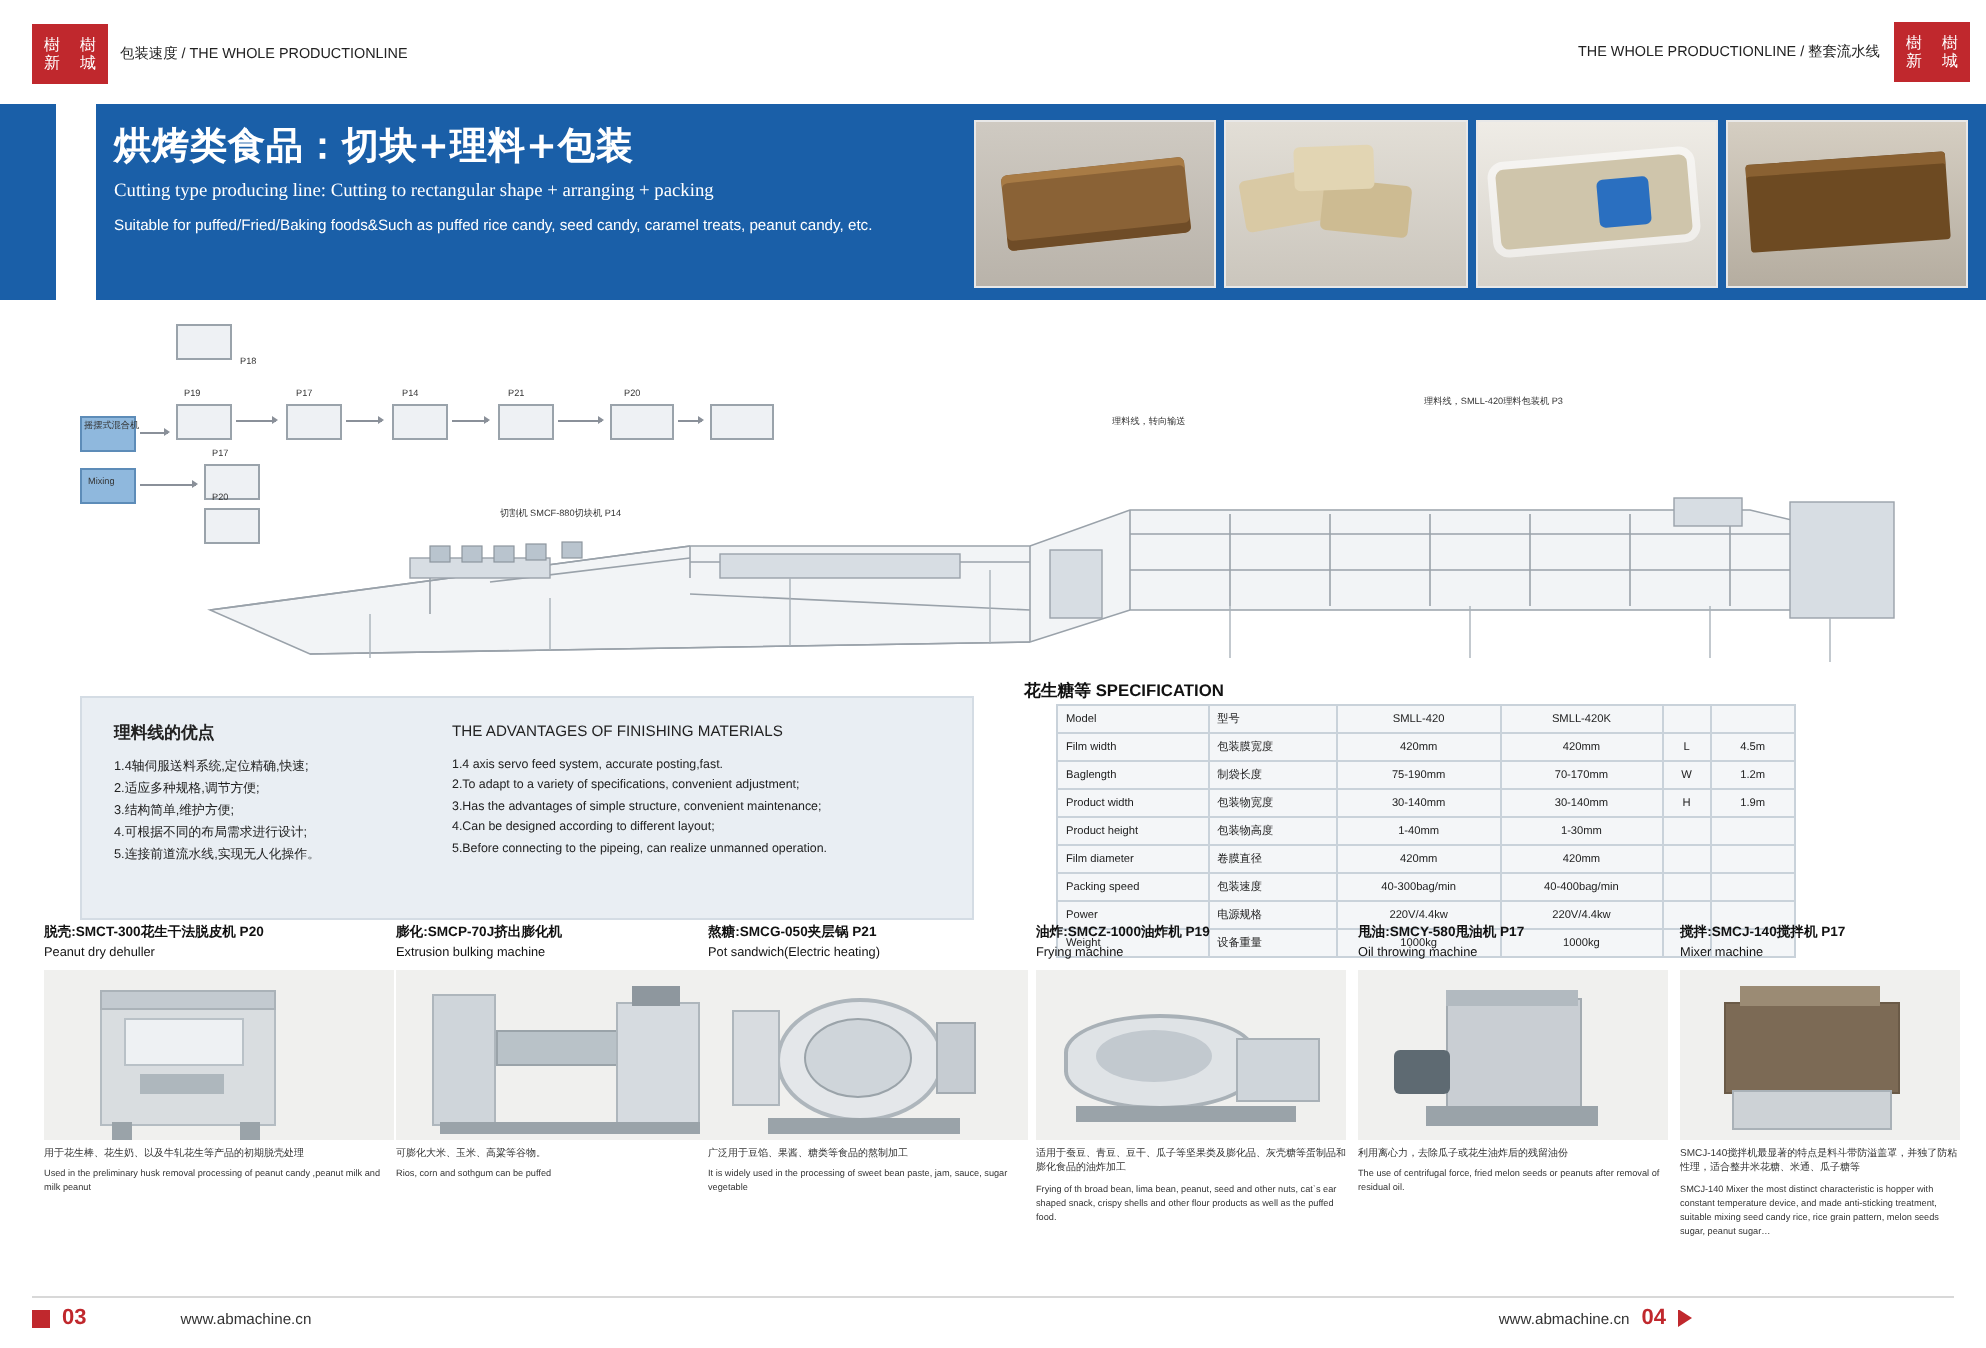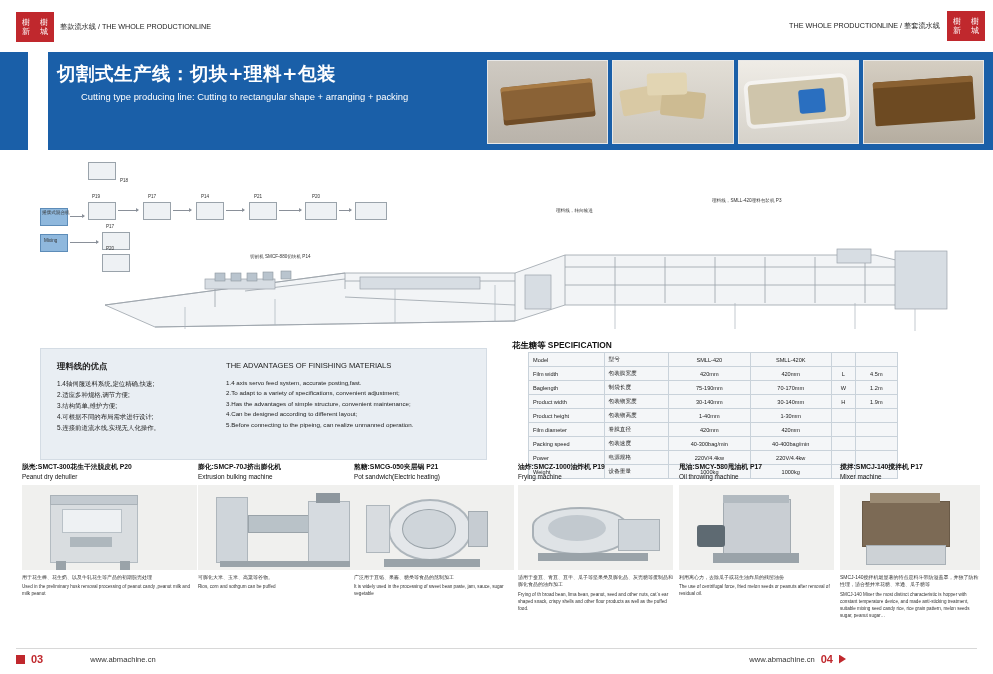--- a/index.html
+++ b/index.html
@@ -15,21 +15,21 @@
   .logo-mark span{width:50%;}
   .logo-txt{font-size:7.2px;color:#222;line-height:1.35;white-space:nowrap;}
   .hdr-right{position:absolute;right:8px;top:11px;display:flex;align-items:center;gap:7px;}
   .hdr-right .logo-txt{text-align:right;}
 
   
   .band{position:absolute;left:0;top:52px;width:993px;height:98px;background:#1a5fa8;}
   .band-inner{position:absolute;left:57px;top:62px;width:420px;color:#fff;}
   .band-h1{font-size:18.5px;font-weight:bold;letter-spacing:.5px;line-height:24px;
            font-family:"DejaVu Sans",sans-serif;}
-  .band-h2{font-size:9.4px;margin-top:4px;line-height:13px;font-family:Liberation Sans, sans-serif;margin-left:24px;}
+  .band-h2{font-size:9.4px;margin-top:4px;line-height:13px;font-family:Liberation Serif, serif;}
   .band-h3{font-size:10.5px;margin-top:7px;line-height:14px;font-family:"DejaVu Sans",sans-serif;}
   .band-h4{font-size:7.6px;margin-top:4px;line-height:11px;}
   .band-white-l{position:absolute;left:28px;top:52px;width:20px;height:98px;background:#fff;}
 
   
   .photos{position:absolute;left:487px;top:60px;width:497px;height:84px;display:flex;gap:4px;}
   .ph{flex:1;position:relative;overflow:hidden;border:1px solid #e8e8e8;background:#d8d4cc;}
   .ph .bar{position:absolute;border-radius:3px;}
 
   
@@ -88,38 +88,39 @@
 <div class="page">
 
   <div class="hdr">
     <div class="hdr-logo" style="left:16px;top:12px;">
       <div class="logo-mark">
         <span>樹</span>
           <span>樹</span>
         <span>新</span>
           <span>城</span>
       </div>
-      <div class="logo-txt">整款流水线 / THE WHOLE PRODUCTIONLINE</div>
+      <div class="logo-txt">包装速度 / THE WHOLE PRODUCTIONLINE</div>
     </div>
     <div class="hdr-right">
       <div class="logo-txt">THE WHOLE PRODUCTIONLINE / 整套流水线</div>
       <div class="logo-mark">
         <span>樹</span>
           <span>樹</span>
         <span>新</span>
           <span>城</span>
       </div>
     </div>
   </div>
 
   <div class="band"></div>
   <div class="band-white-l"></div>
   <div class="band-inner">
-    <div class="band-h1">切割式生产线：切块+理料+包装</div>
+    <div class="band-h1">烘烤类食品：切块+理料+包装</div>
     <div class="band-h2">Cutting type producing line:  Cutting to rectangular shape + arranging + packing</div>
+    <div class="band-h4">Suitable for puffed/Fried/Baking foods&amp;Such as puffed rice candy, seed candy, caramel treats, peanut candy, etc.</div>
   </div>
 
   <div class="photos">
     <div class="ph" style="background:linear-gradient(#cfcac2,#b9b3aa);">
       <div class="bar" style="left:14px;top:22px;width:92px;height:38px;background:#8a6236;
            box-shadow:inset 0 4px 0 #a87b45, inset 0 -5px 0 #6f4c27;transform:rotate(-6deg);"></div>
     </div>
     <div class="ph" style="background:linear-gradient(#e2ded6,#cbc6bd);">
       <div class="bar" style="left:8px;top:26px;width:44px;height:26px;background:#d9c9a4;transform:rotate(-10deg);"></div>
       <div class="bar" style="left:48px;top:30px;width:44px;height:26px;background:#cdbb92;transform:rotate(6deg);"></div>

